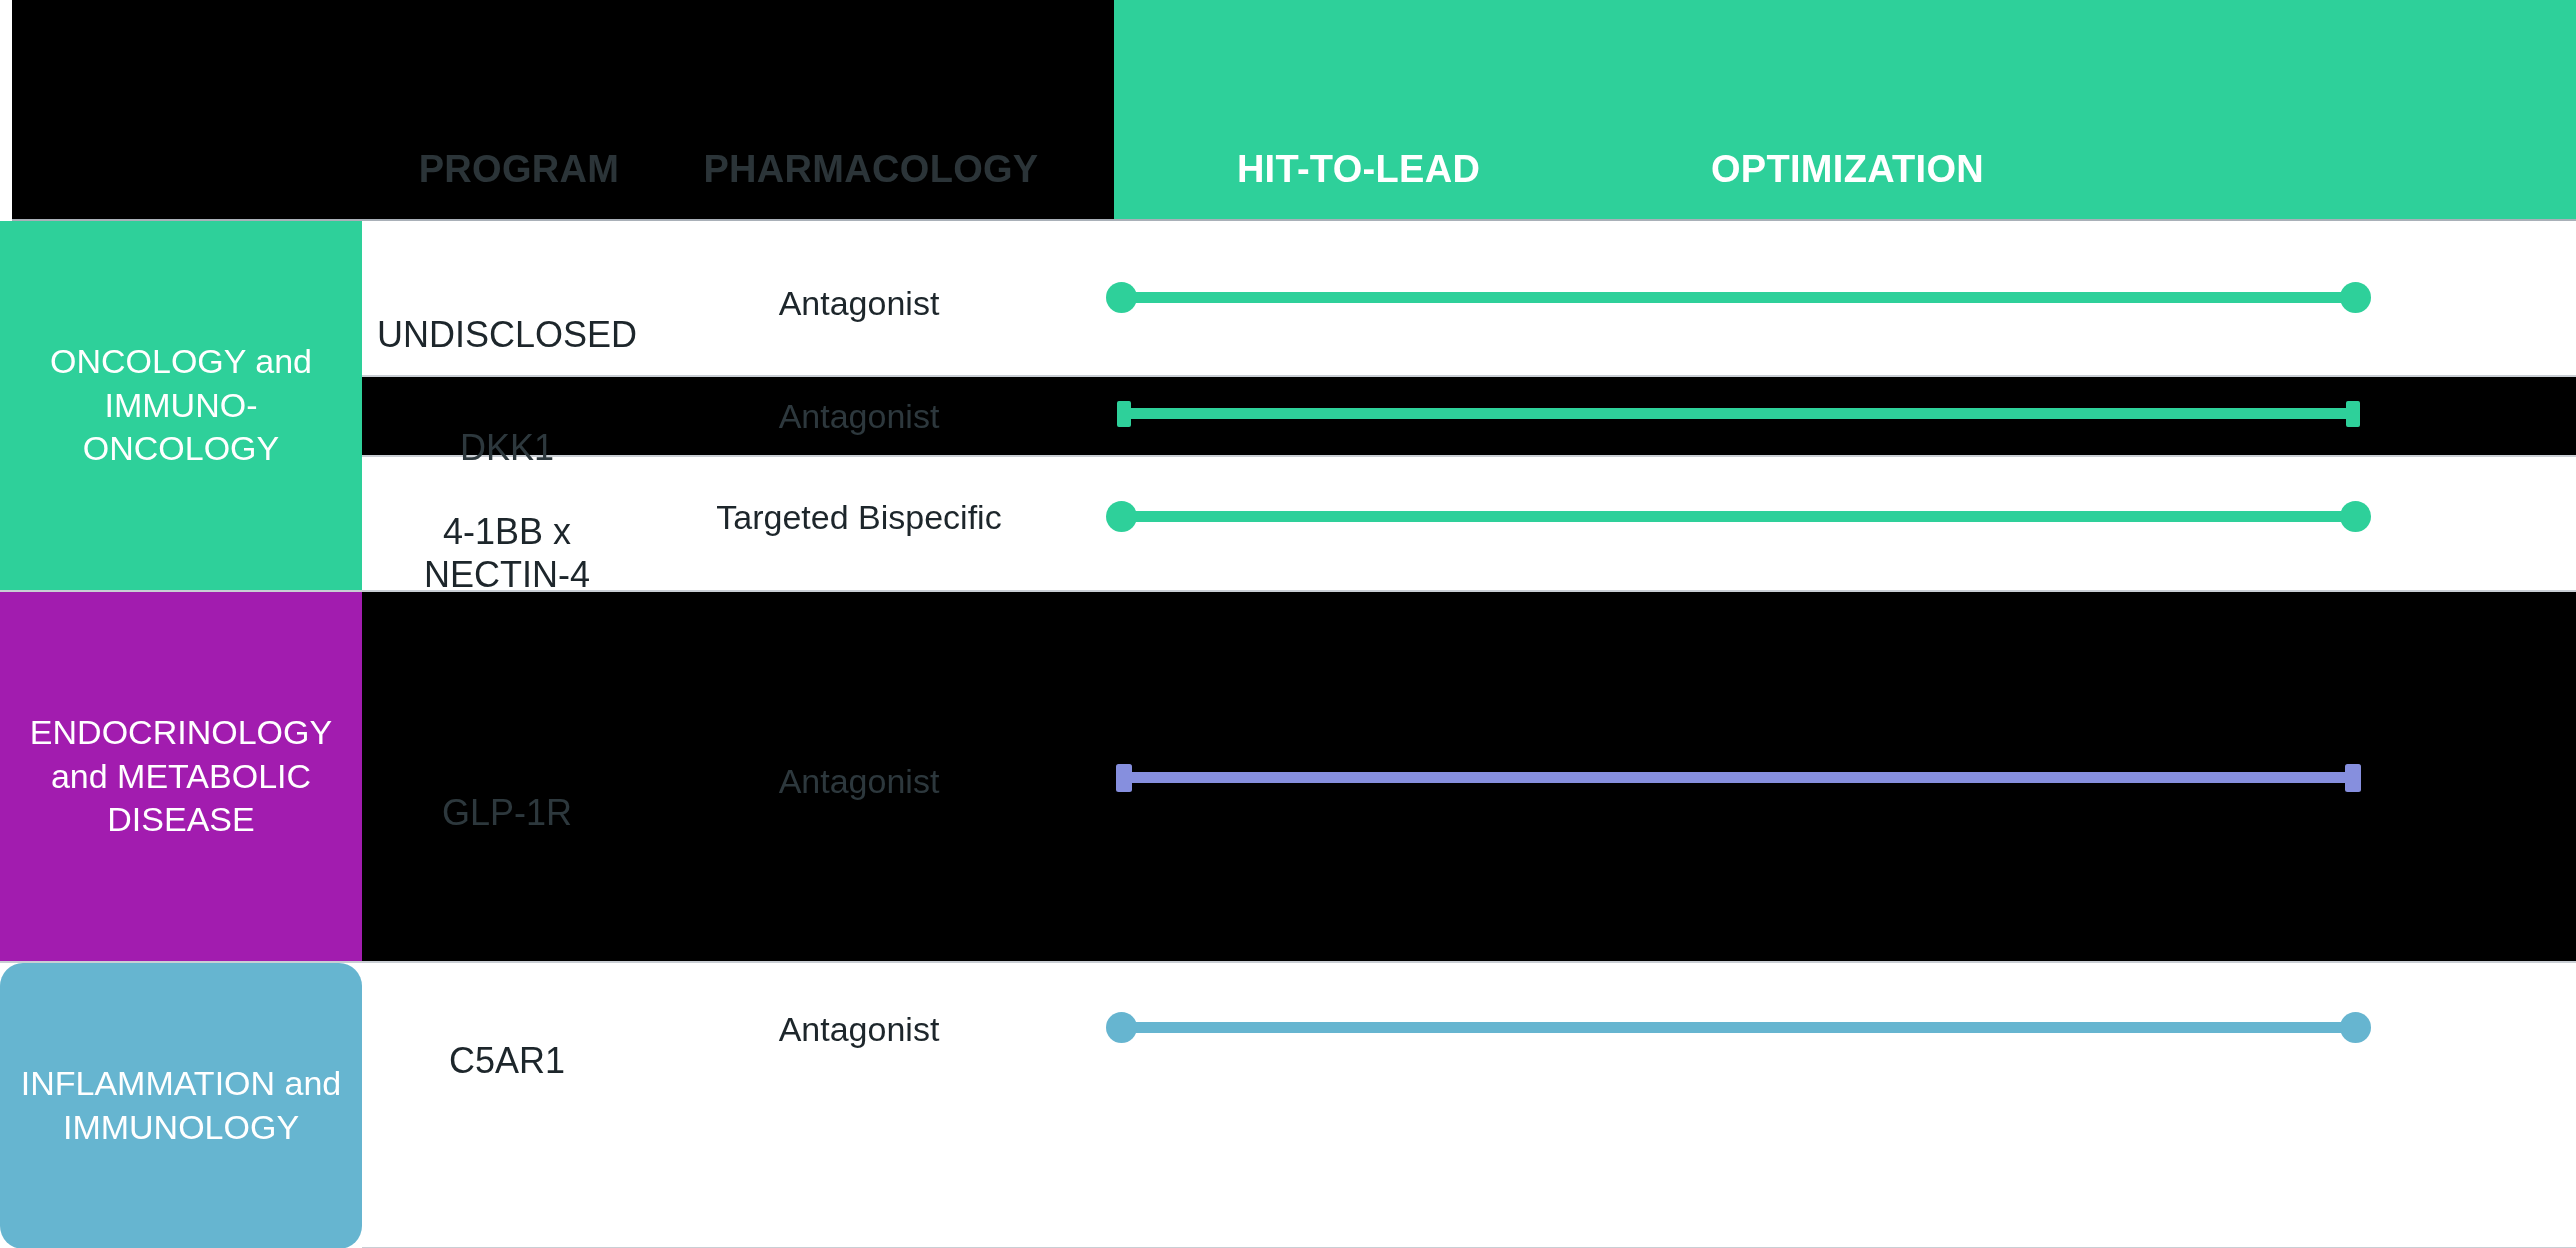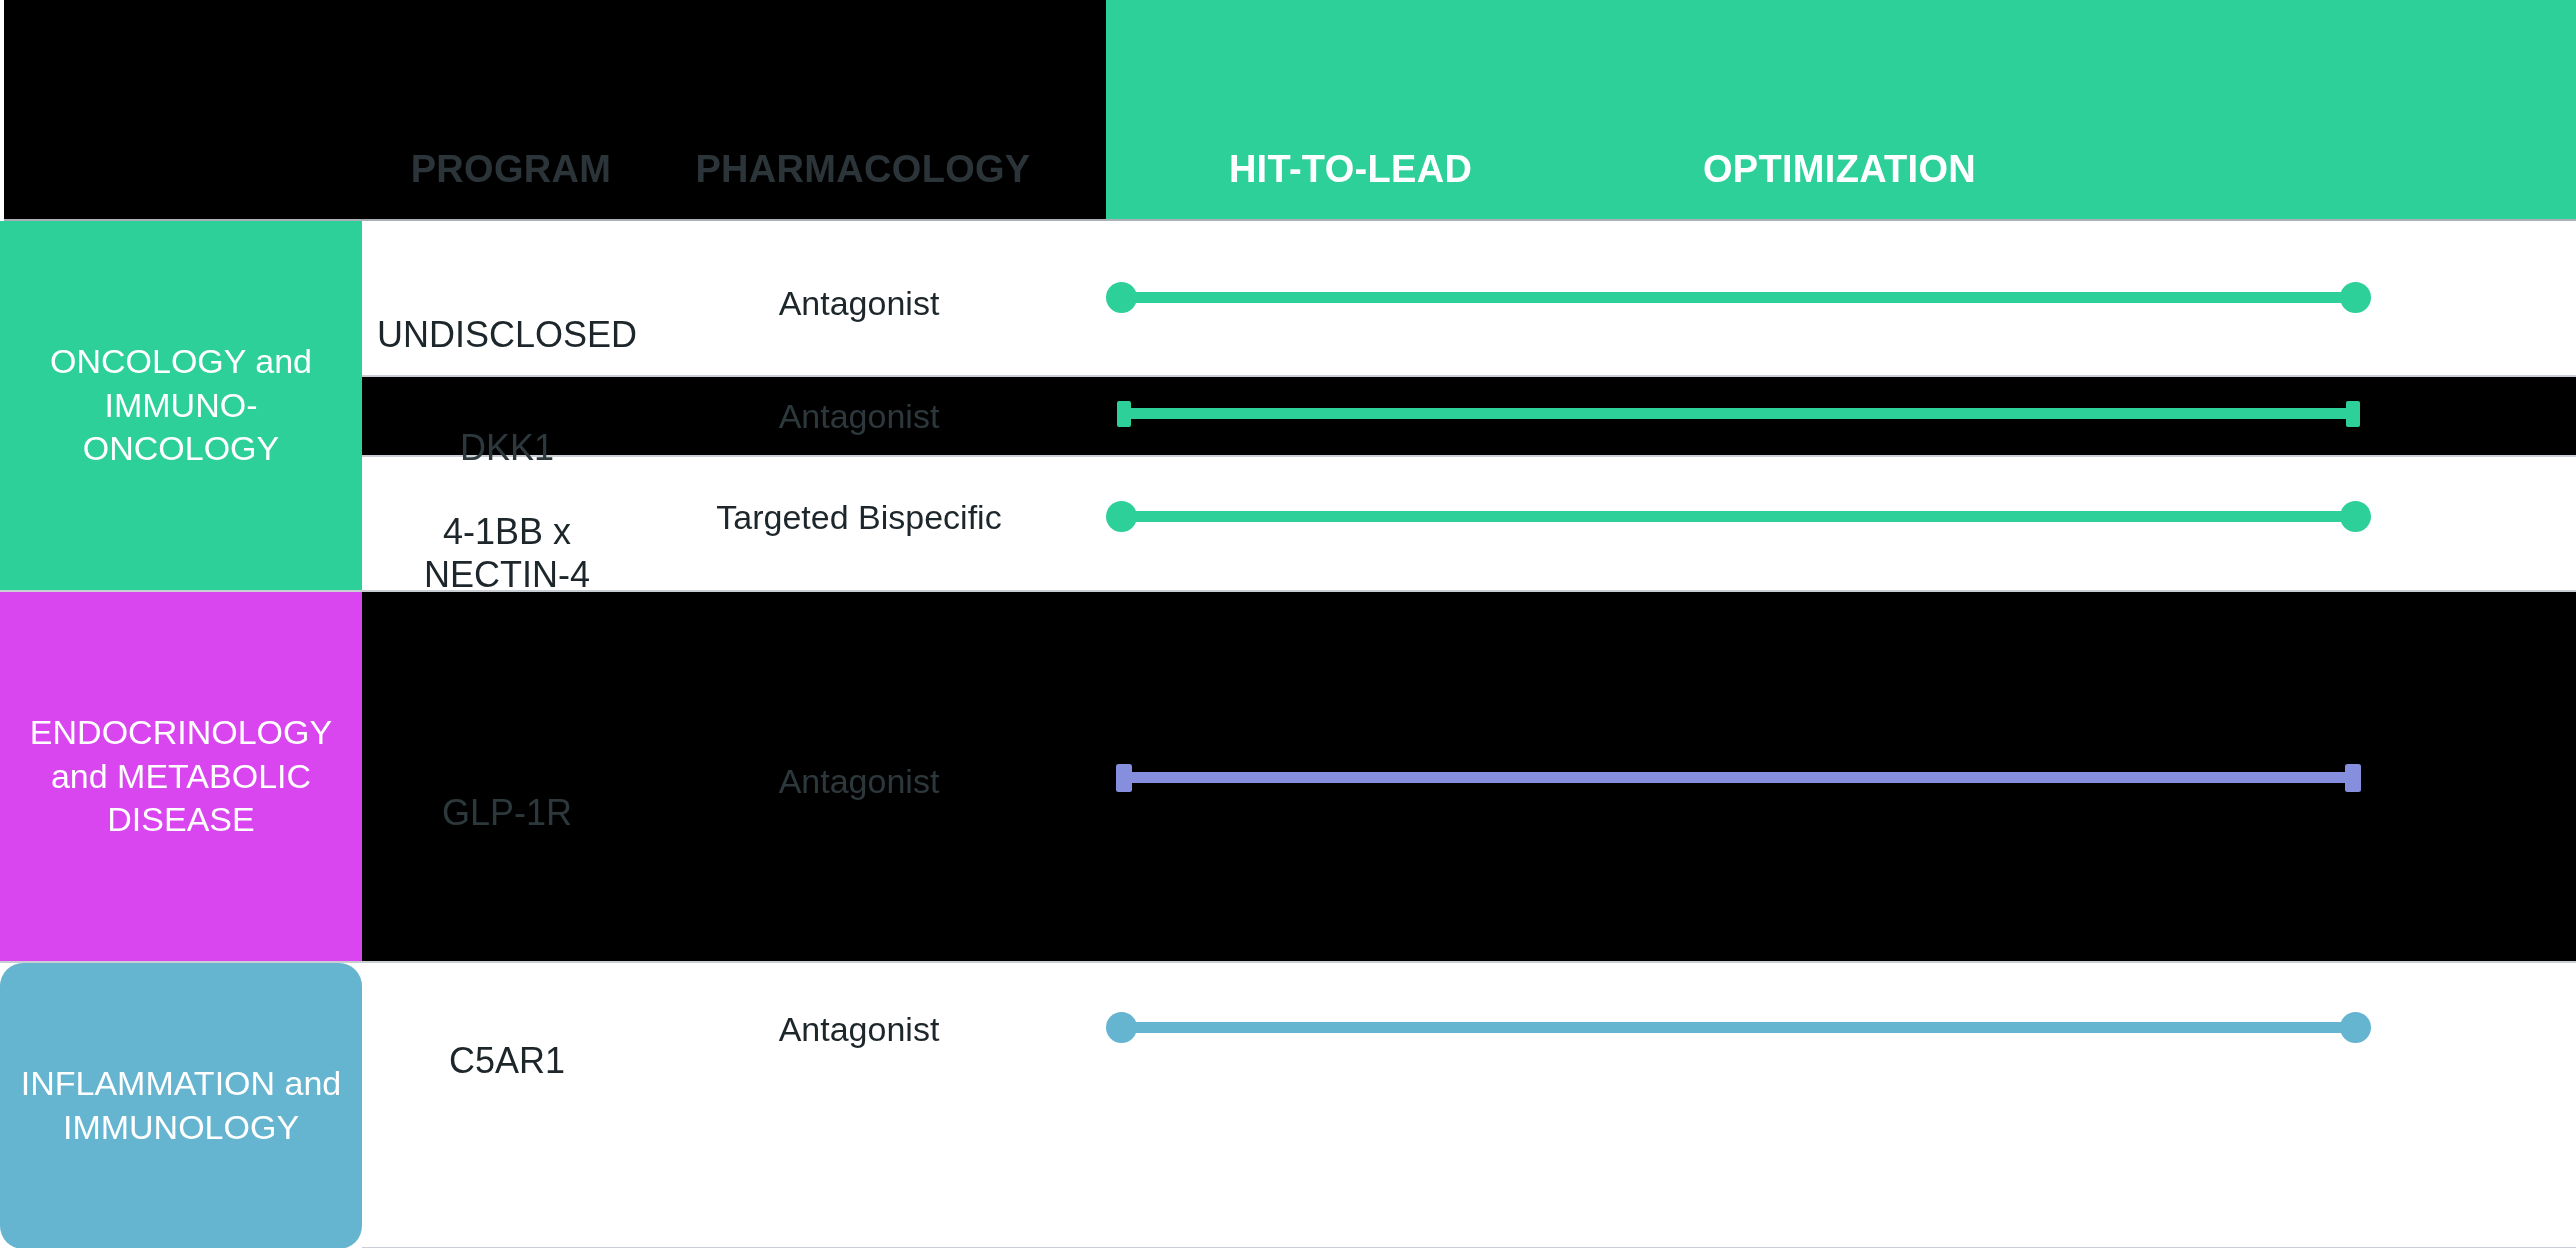--- a/index.html
+++ b/index.html
@@ -14,21 +14,21 @@
   #pipeline-root {
     position: relative;
     width: 2576px;
     height: 1249px;
     background: #ffffff;
   }
 
   
   .header-row {
     position: absolute;
-    left: 4px; top: 0;
+    left: 12px; top: 0;
     width: 2284px;
     height: 221px;
     border-radius: 13px;
   }
   .header-left-black {
     position: absolute;
     left: 0; top: 0;
     width: 1102px;
     height: 219px;
     background: #000000;
@@ -89,21 +89,21 @@
     display: flex;
     align-items: center;
     justify-content: center;
     text-align: center;
     color: #ffffff;
     font-size: 34px;
     line-height: 1.28;
     padding: 12px 15px;
   }
   .cat-cell.c0 { top: 0px;    height: 369px; background: #2ed09a; }
-  .cat-cell.c1 { top: 371px;  height: 369px; background: #d946ef; }
+  .cat-cell.c1 { top: 371px;  height: 369px; background: #a21caf; }
   .cat-cell.c2 { top: 742px; height: 286px; background: #66b5d0; border-radius: 23px; }
 
   .cat-divider {
     position: absolute;
     left: 0;
     width: 362px;
     height: 1.9px;
     background: #c9ced4;
   }
   .cat-divider.d0 { top: 369px; }

